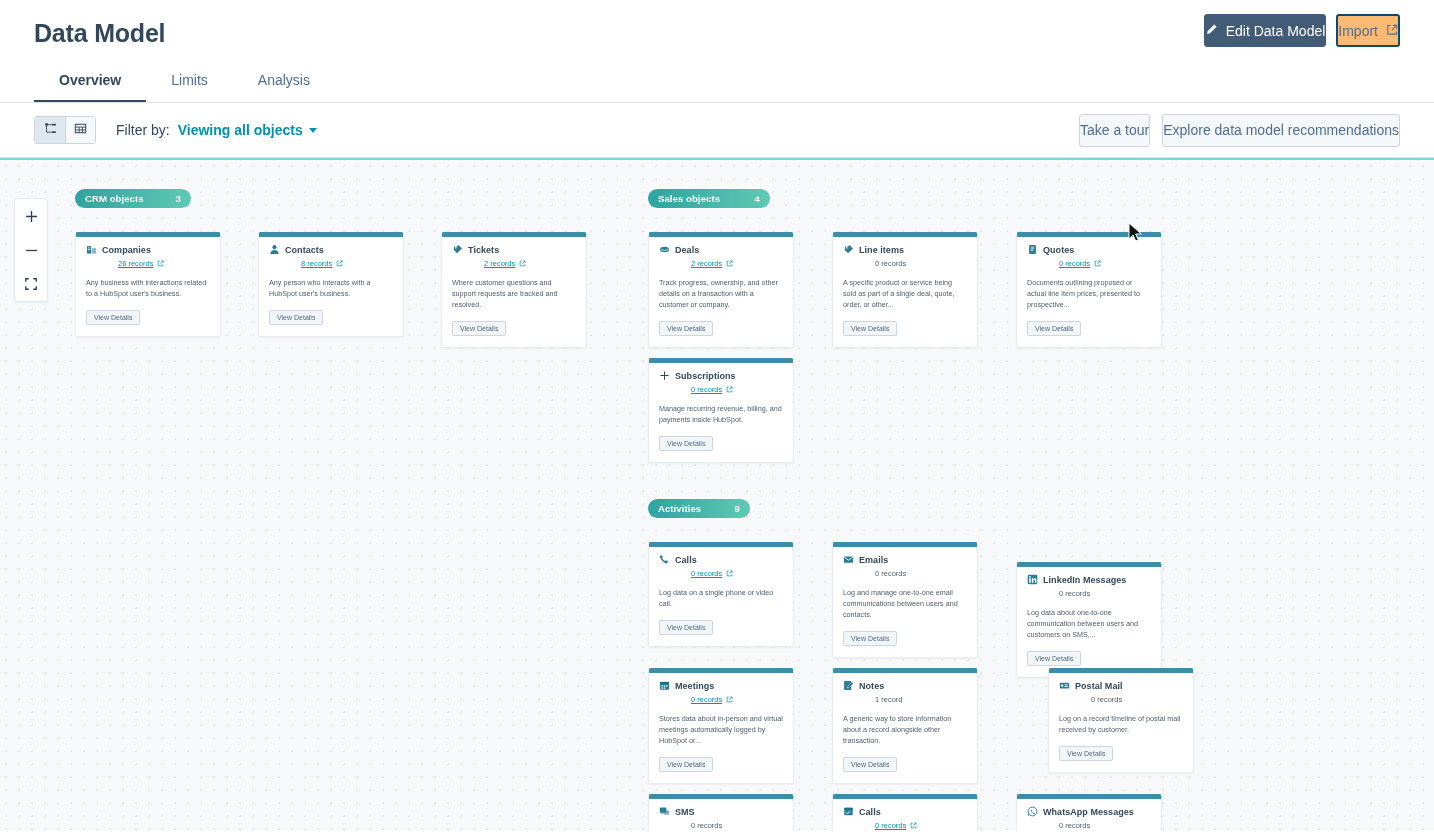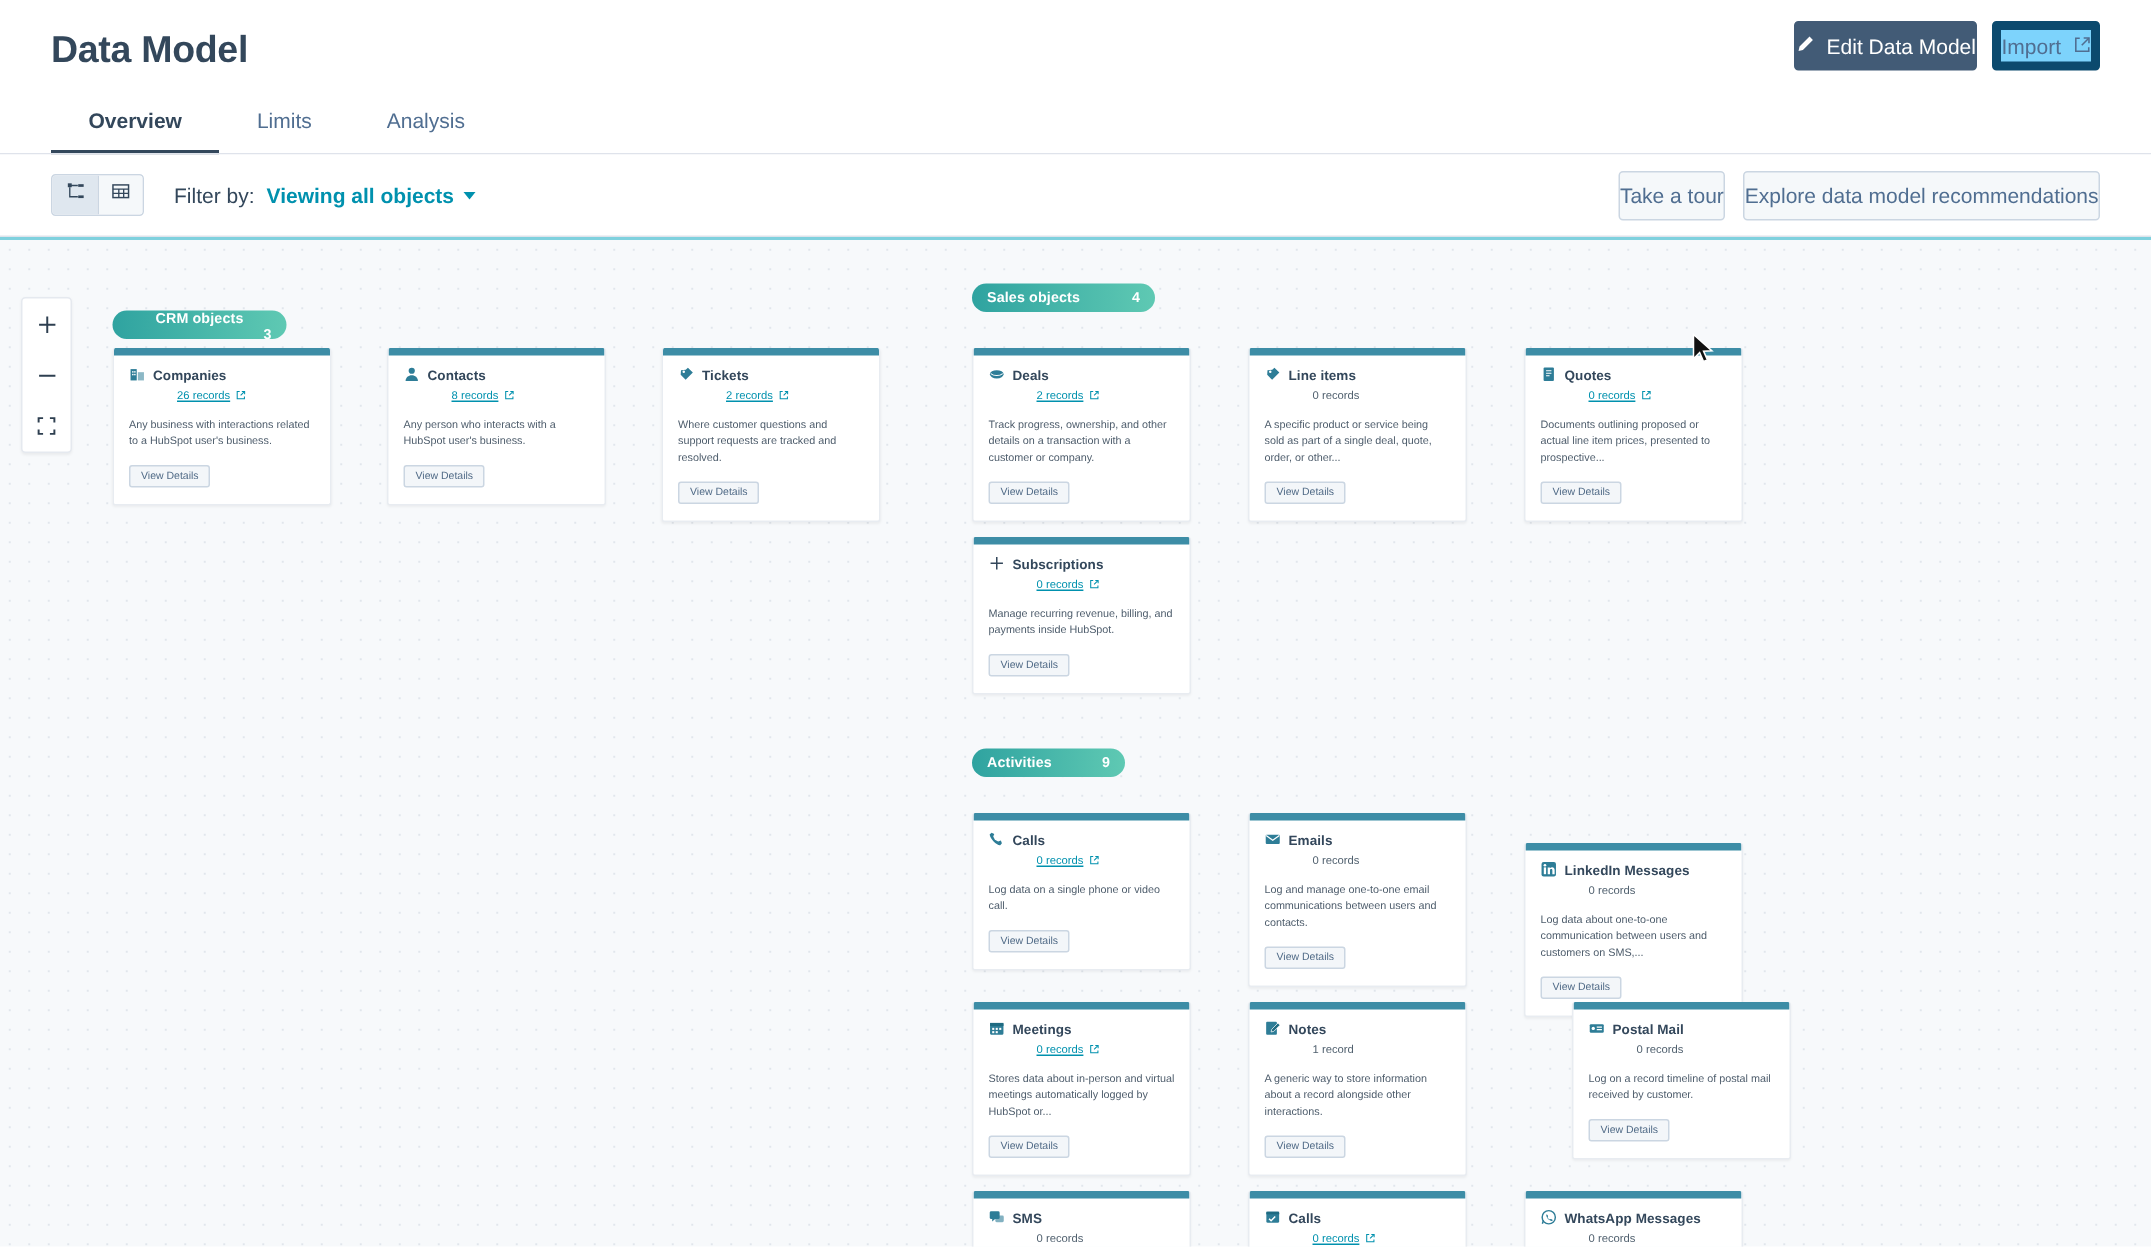--- a/index.html
+++ b/index.html
@@ -45,22 +45,22 @@
     cursor: pointer;
     white-space: nowrap;
   }
   .btn-primary {
     background: #425b76;
     border: 1px solid #425b76;
     color: #ffffff;
     font-weight: 500;
   }
   .btn-secondary {
-    background: #7dd3fc;
-    border: 6px solid #0c4a6e;
+    background: #fdba74;
+    border: 2px solid #0c4a6e;
     color: #506e91;
   }
   .btn-plain {
     background: #f5f8fa;
     border: 1px solid #cbd6e2;
     color: #506e91;
   }
   .icon-svg { display: block; }
 
   
@@ -372,21 +372,21 @@
       </svg>
     </div>
     <div class="zoom-btn">
       <svg width="14" height="14" viewBox="0 0 16 16" fill="none" xmlns="http://www.w3.org/2000/svg">
         <path d="M2 5.4V2h3.4M10.6 2H14v3.4M14 10.6V14h-3.4M5.4 14H2v-3.4" stroke="#2e3f50" stroke-width="1.5"></path>
       </svg>
     </div>
   </div>
 
   <div class="board" id="board">
-      <div class="group-badge" style="left: 75px; top: 47px; width: 116px; flex-direction: column;">
+      <div class="group-badge" style="left: 75px; top: 29px; width: 116px;">
         <span>CRM objects</span>
         <span class="count">3</span>
       </div>
       <div class="card" style="left: 75px; top: 72px;"><div class="card-head">
          <span class="card-icon">
             <svg width="11" height="11" viewBox="0 0 16 16" fill="none">
               <rect x="1.5" y="3" width="6" height="11" fill="#2e7d97"></rect>
               <rect x="8.6" y="6" width="5.9" height="8" fill="#2e7d97" opacity=".55"></rect>
               <rect x="3" y="5" width="1.4" height="1.4" fill="#fff"></rect>
               <rect x="5" y="5" width="1.4" height="1.4" fill="#fff"></rect>
@@ -603,21 +603,21 @@
          <span class="card-icon">
             <svg width="11" height="11" viewBox="0 0 16 16" fill="none">
               <rect x="1.6" y="1.6" width="10.4" height="12.8" rx="1" fill="#2e7d97"></rect>
               <path d="M13 3l2 2-6 6-2.6.6.6-2.6z" fill="#1f6b82" stroke="#fff" stroke-width=".7"></path>
             </svg>
           </span>
          <span class="card-title">Notes</span>
        </div>
        <div class="card-records">
          <span>1 record</span>
-       </div><div class="card-desc">A generic way to store information about a record alongside other interactions.</div>
+       </div><div class="card-desc">A generic way to store information about a record alongside other transaction.</div>
            <div class="card-btn">View Details</div></div>
       <div class="card" style="left: 1048px; top: 508px;"><div class="card-head">
          <span class="card-icon">
             <svg width="11" height="11" viewBox="0 0 16 16" fill="none">
               <rect x="1.2" y="4" width="13.6" height="8.4" rx="1.2" fill="#2e7d97"></rect>
               <circle cx="4.6" cy="8.2" r="1.6" fill="#fff"></circle>
               <path d="M8 7h5M8 9.4h5" stroke="#fff" stroke-width="1.2"></path>
             </svg>
           </span>
          <span class="card-title">Postal Mail</span>

